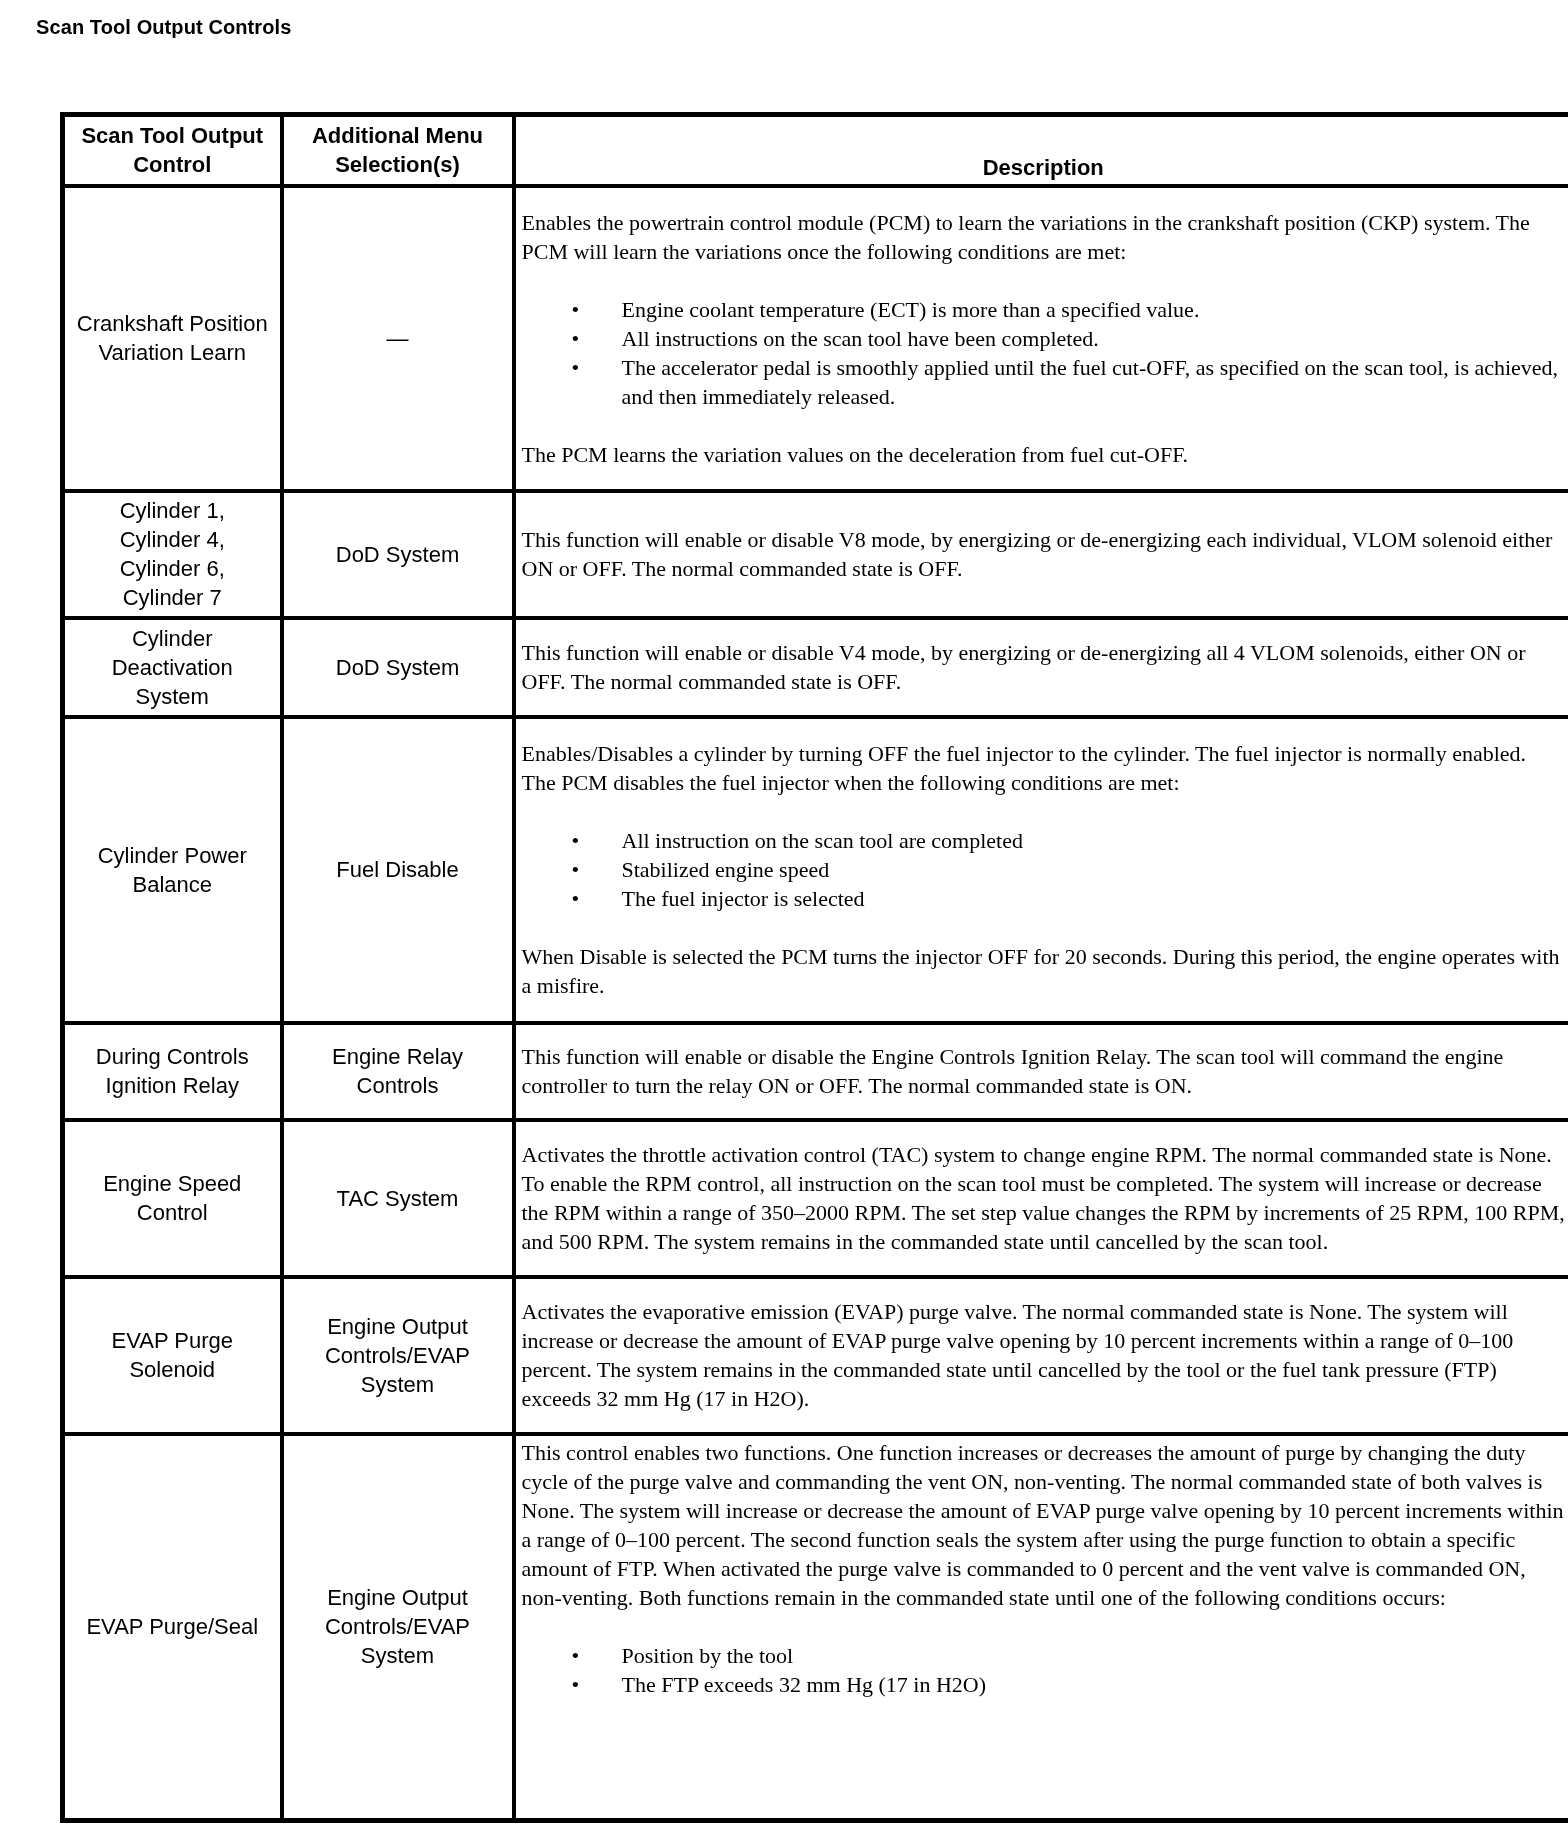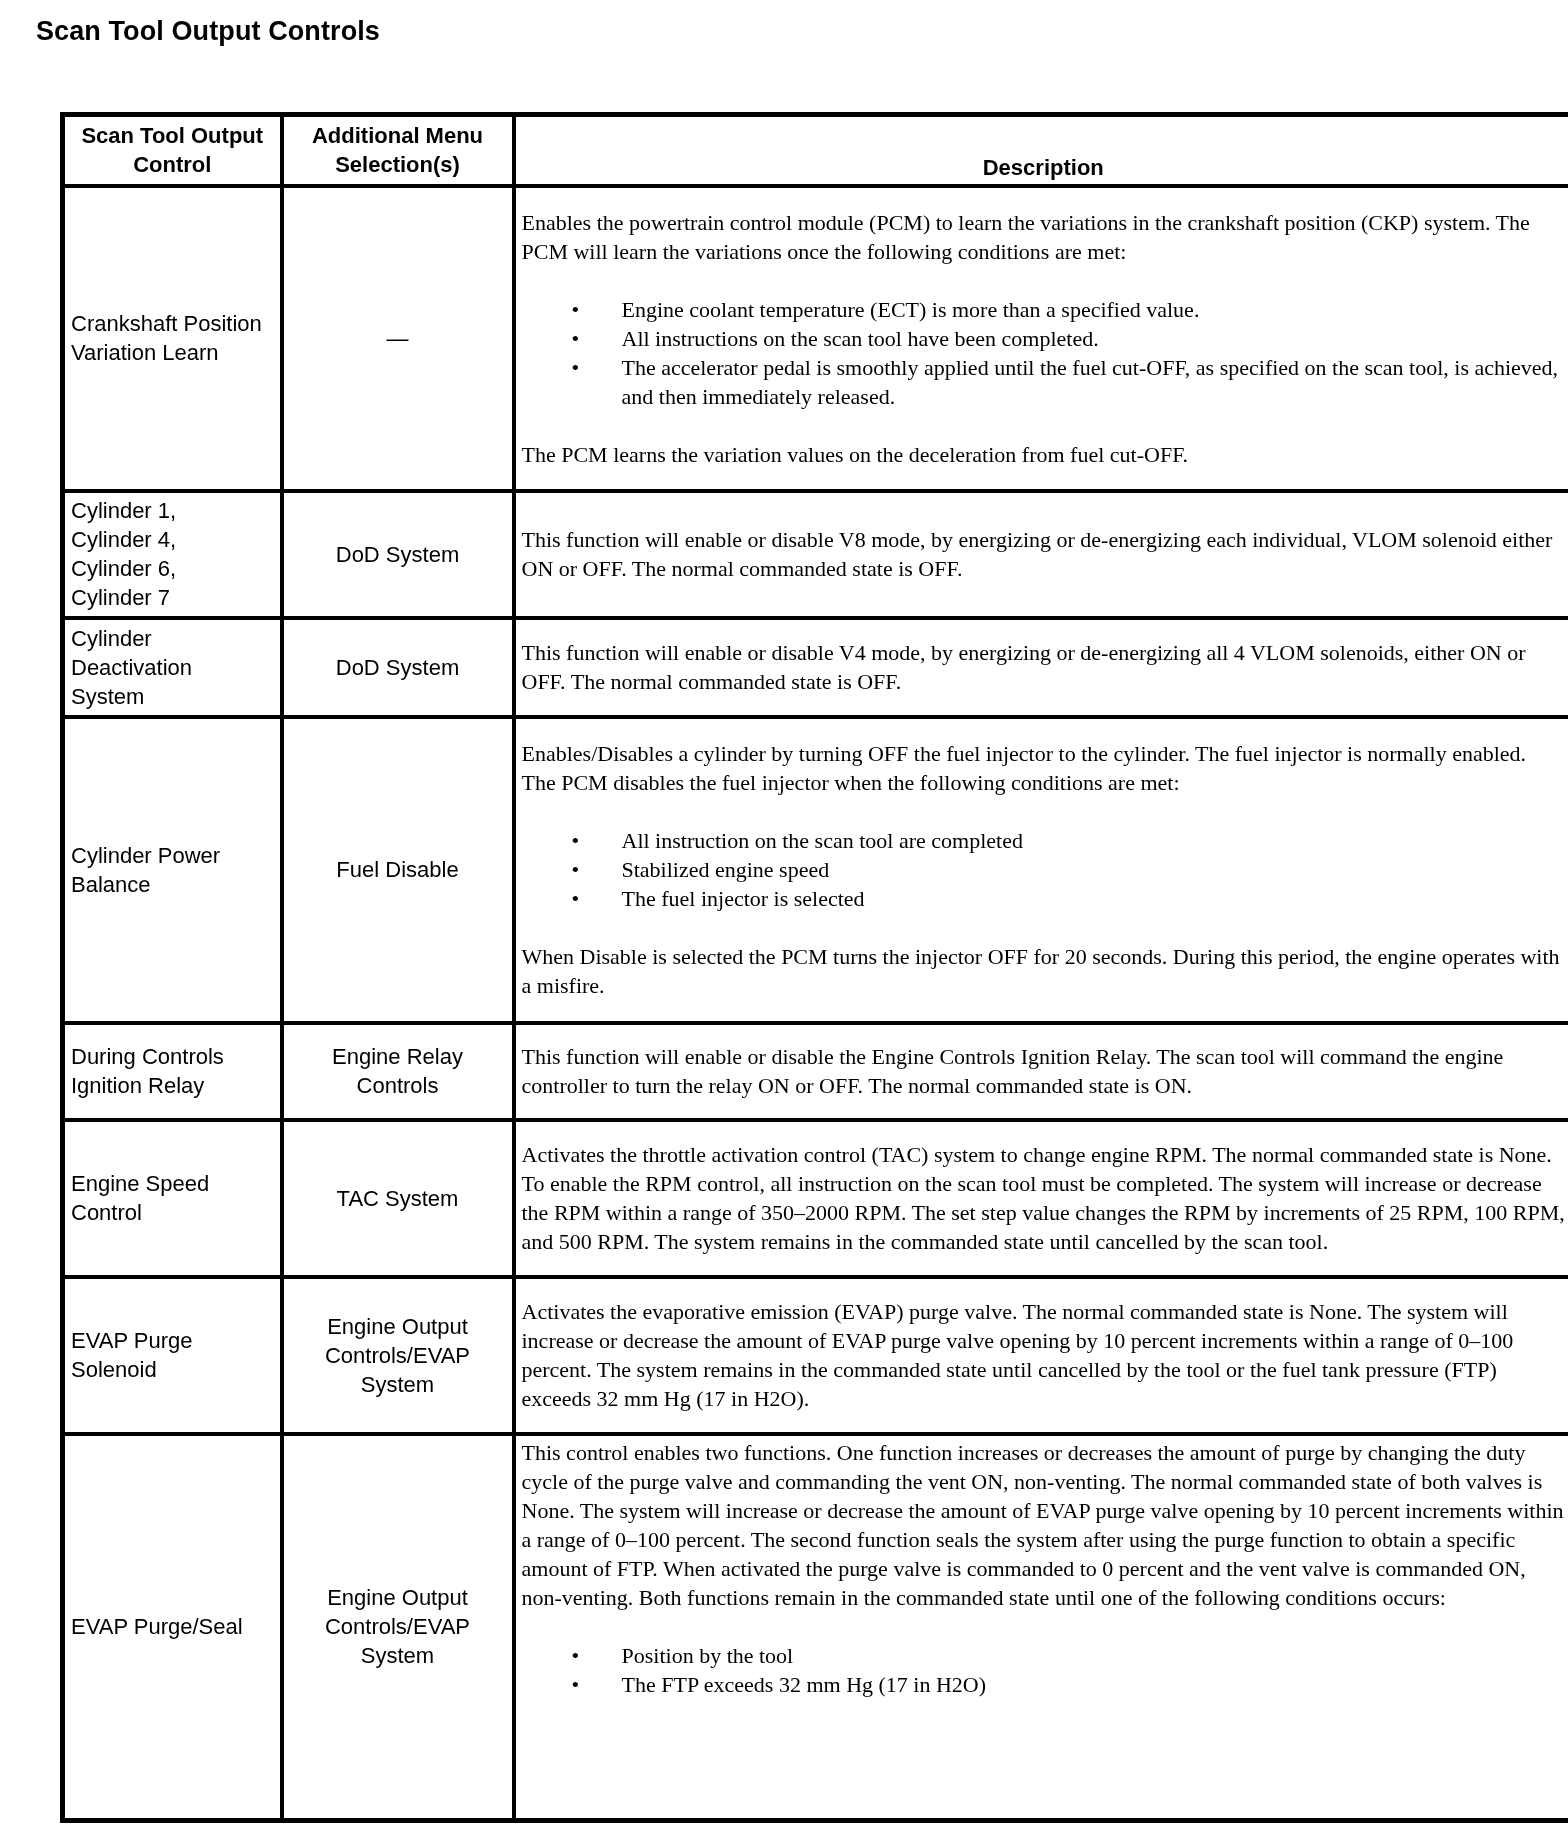--- a/index.html
+++ b/index.html
@@ -2,38 +2,38 @@
 <html><head>
 <meta charset="utf-8">
 <style>
   html, body { margin: 0; padding: 0; background: #ffffff; }
   body {
     width: 1568px; height: 1834px; position: relative; overflow: hidden;
     font-family: "Liberation Sans", "DejaVu Sans", sans-serif; color: #000;
   }
   .doc-title {
     position: absolute; left: 36px; top: 16px;
-    font-size: 27px; font-weight: bold; letter-spacing: 0.1px;
+    font-size: 20px; font-weight: bold; letter-spacing: 0.1px;
   }
   table.controls {
     position: absolute; left: 28px; top: 112px;
     width: 1516px; border-collapse: collapse; table-layout: fixed;
     border: 5px solid #000;
     margin-left: 32px;
   }
   table.controls col.c1 { width: 219px; }
   table.controls col.c2 { width: 232px; }
   table.controls col.c3 { width: auto; }
   table.controls th, table.controls td {
     border: 4px solid #000; padding: 2px 6px; vertical-align: middle;
     font-size: 22px; line-height: 29px;
   }
   table.controls th { font-weight: bold; text-align: center; }
   table.controls th.desc-head { vertical-align: bottom; padding-bottom: 2px; }
-  td.ctl { text-align: left; }
+  td.ctl { text-align: center; }
   td.menu { text-align: center; }
   td.desc { text-align: left; font-family: Liberation Serif, serif; }
   .desc p { margin: 0; }
   .desc ul { margin: 0; padding: 0; list-style: none; }
   .desc li { position: relative; padding-left: 100px; }
   .desc li::before {
     content: "\2022"; position: absolute; left: 50px; top: 0;
   }
   .gap { height: 29px; }
   tr.h-head { height: 71px; }

